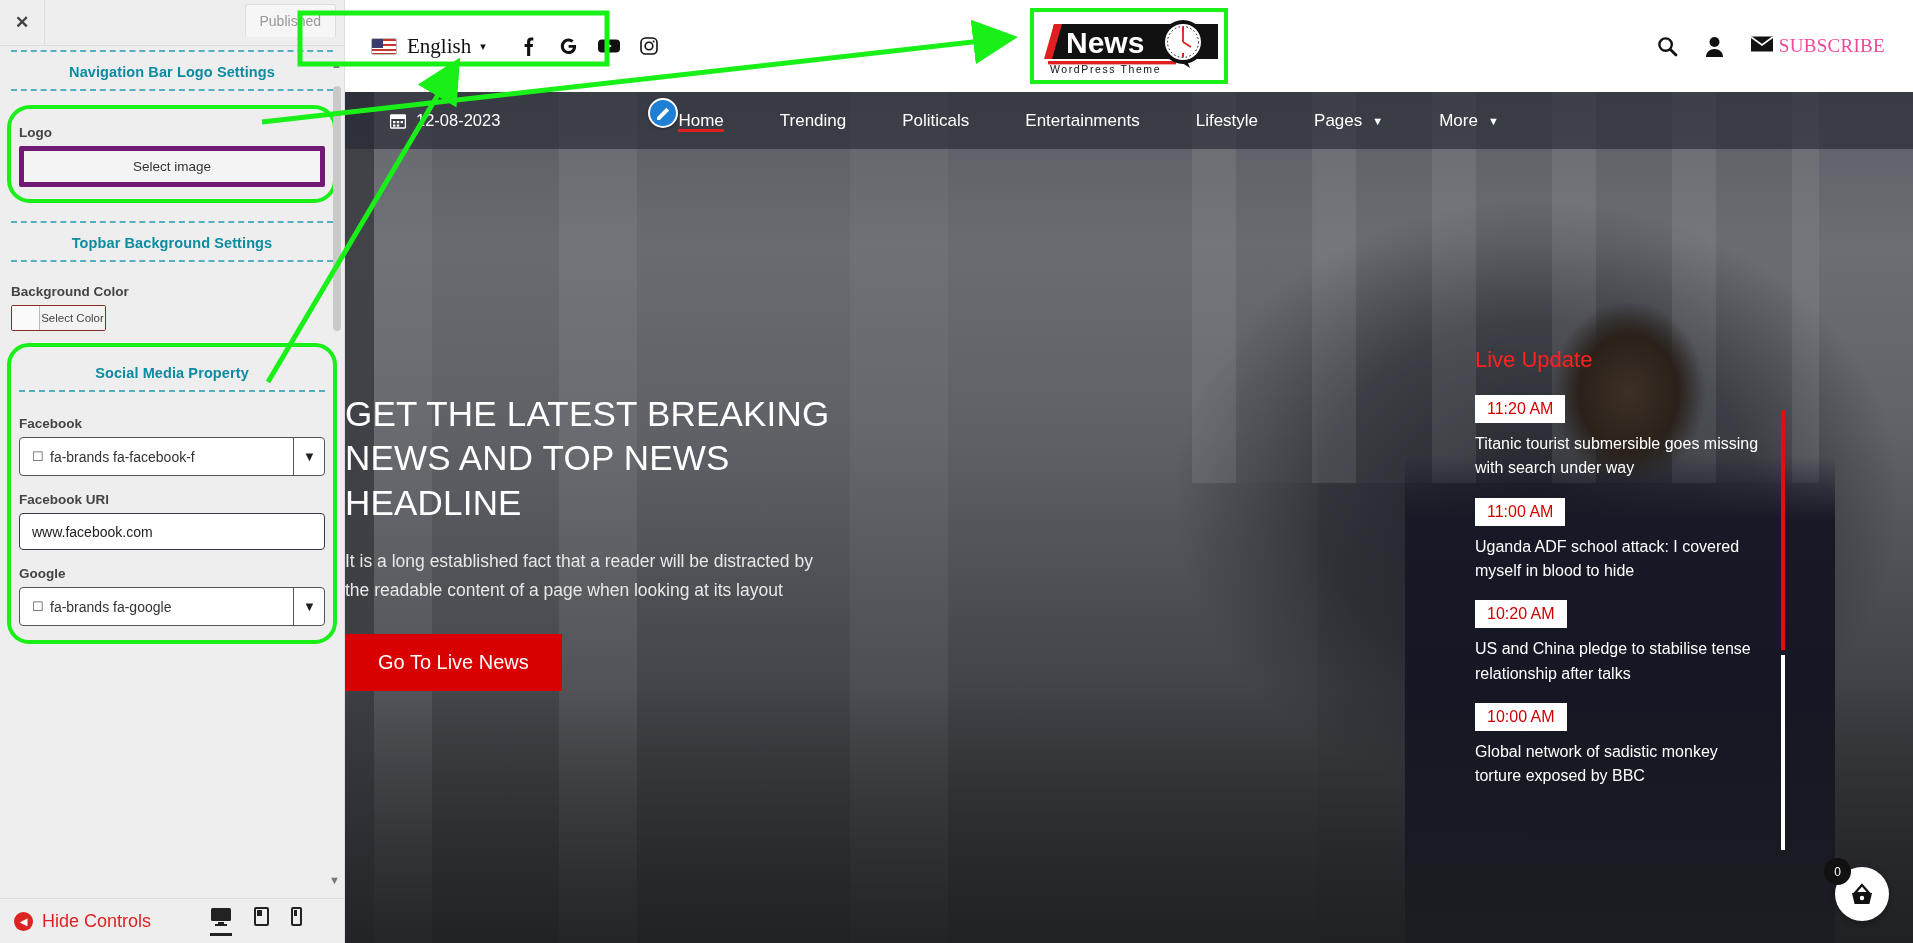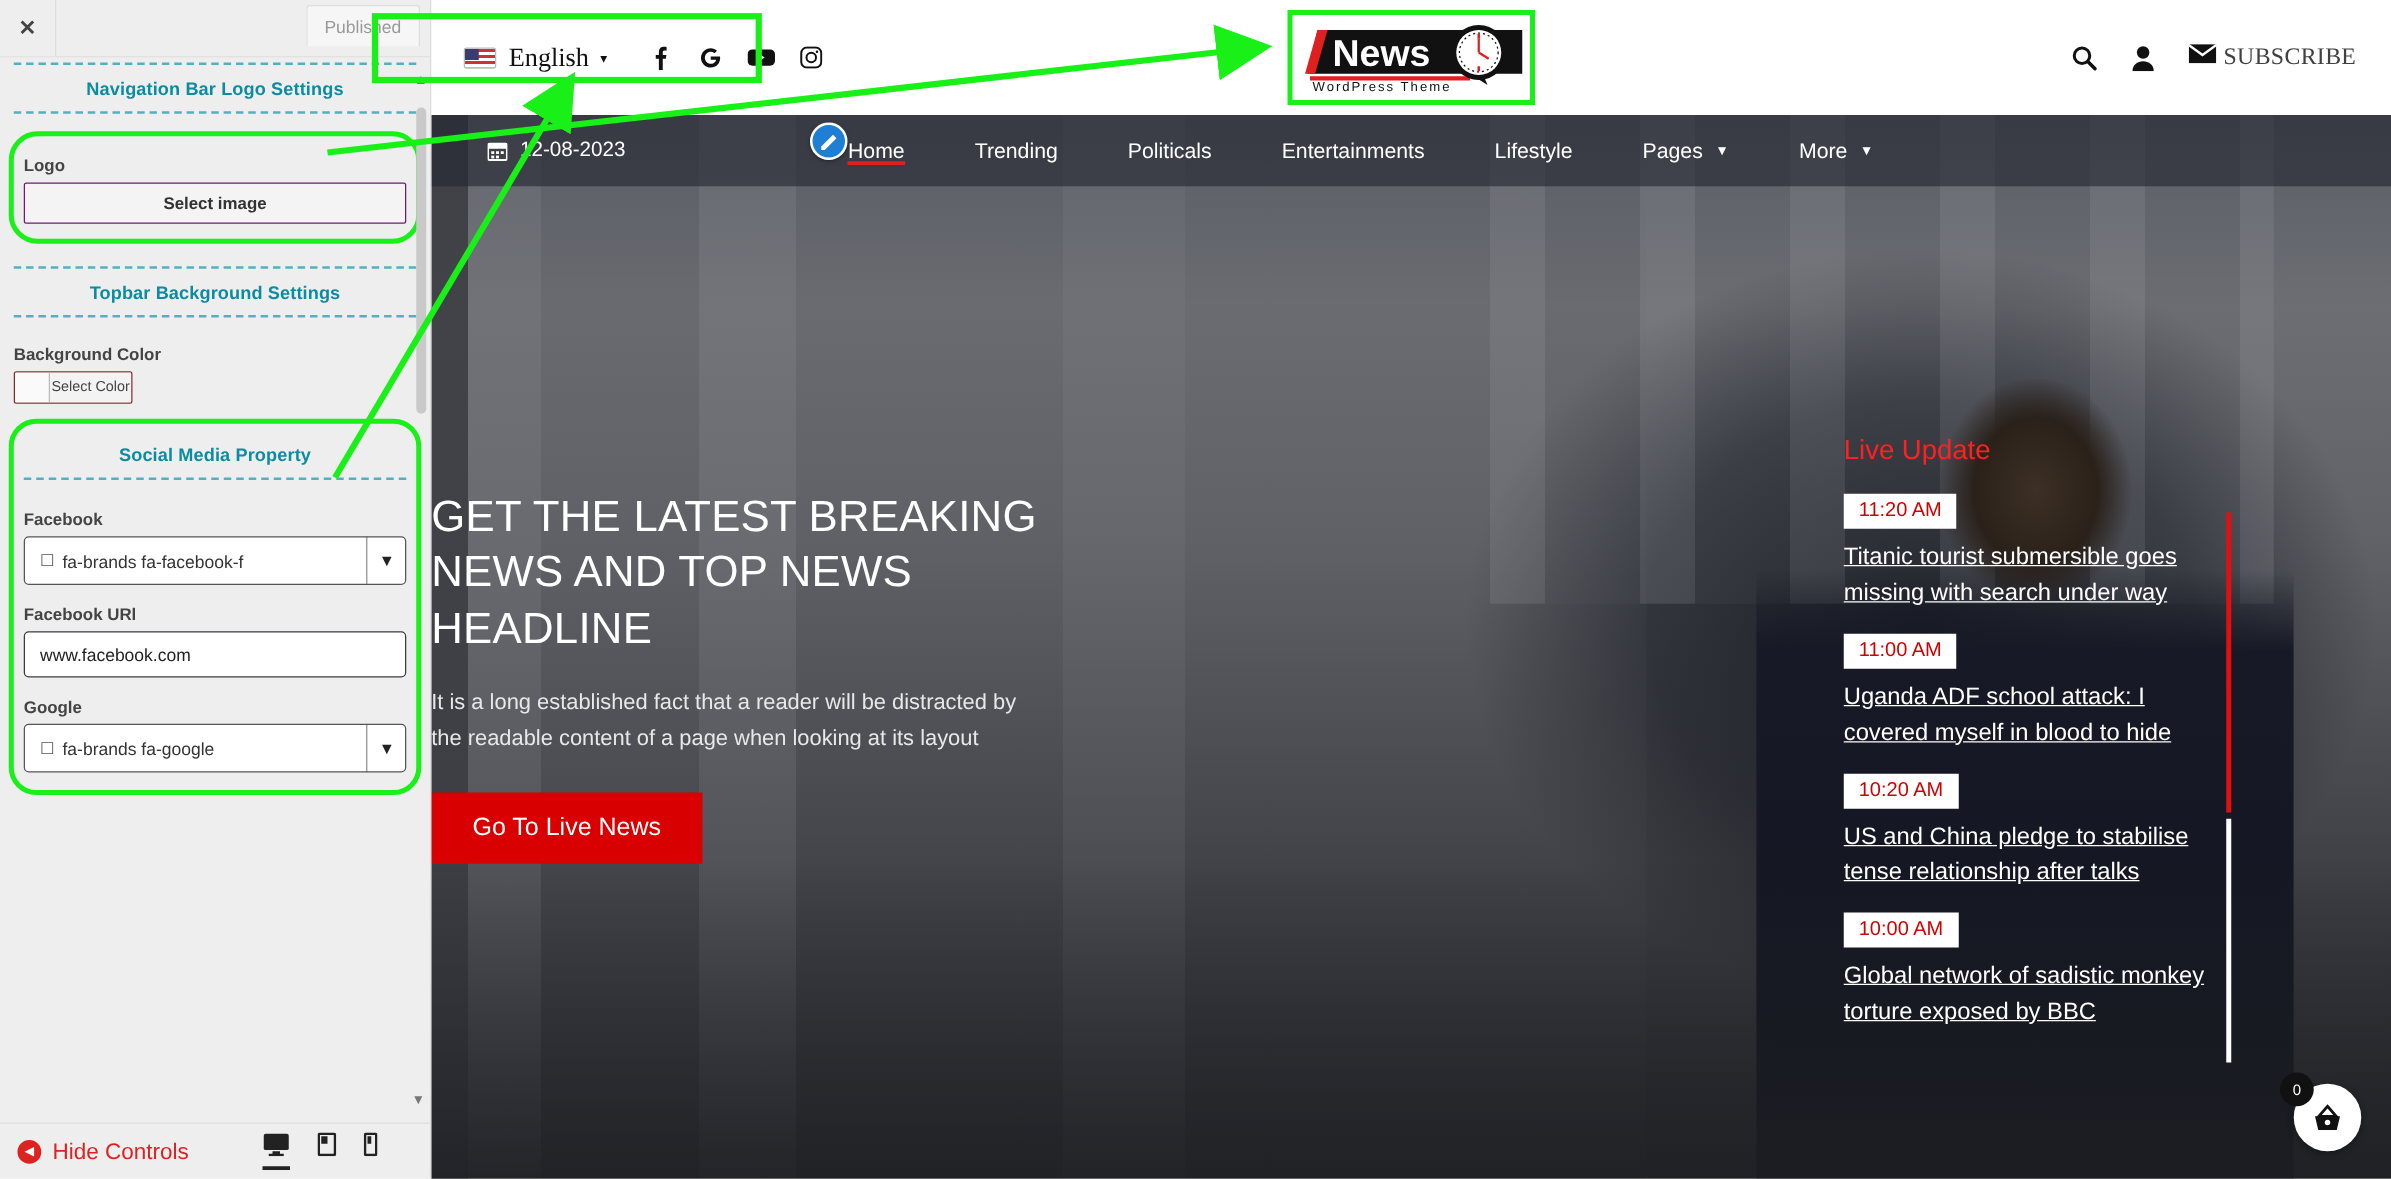--- a/index.html
+++ b/index.html
@@ -64,22 +64,22 @@
     opacity: .85;
   }
   .sec-block { padding: 4px 0 4px 0; }
 
   .field-label {
     font-size: 13.5px; font-weight: bold; color: #444;
     margin: 10px 0 6px 0;
   }
   .btn-select-image {
     width: 100%; padding: 8px 0; text-align: center;
-    border: 1px solid #701a75; background: #f4f4f4; cursor: pointer;
-    font-size: 13.5px; color: #333; border-radius: 2px; font-weight: bold;
+    border: 5px solid #701a75; background: #f4f4f4; cursor: pointer;
+    font-size: 13.5px; color: #333; border-radius: 2px;
   }
   .color-row { display: flex; align-items: stretch; border: 1px solid #8a2a2a;
     width: 95px; height: 26px; border-radius: 2px; overflow: hidden; }
   .color-swatch { width: 28px; background: #fafafa; border-right: 1px solid #bbb; }
   .color-btn { flex: 1; font-size: 11.5px; color: #444; display: flex;
     align-items: center; justify-content: center; background: #f3f3f3; cursor: pointer; }
 
   .sel-wrap { position: relative; width: 100%; }
   .sel-box {
     width: 100%; height: 39px; background: #fff; border: 1px solid #555;
@@ -146,21 +146,21 @@
   .soc { width: 22px; height: 22px; display:flex; align-items:center; justify-content:center; color:#111; cursor:pointer; }
 
   .logo-box { position: absolute; left: 50%; transform: translateX(-50%);
     display:flex; align-items:center; justify-content:center; }
   .logo-inner { width: 178px; height: 56px; position: relative; }
 
   .hdr-right { position: absolute; right: 28px; display:flex; align-items:center; gap: 27px; }
   .hdr-icon { cursor:pointer; color: #111; display:flex; align-items:center; }
   .subscribe {
     display: flex; align-items: flex-start; gap: 6px; cursor: pointer;
-    font-family: "Liberation Serif", serif; font-size: 19px; color: #404040;
+    font-family: "Liberation Serif", serif; font-size: 19px; color: #ec4899;
     letter-spacing: .3px;
   }
 
   
   .hero {
     position: relative; height: 851px; overflow: hidden;
     background: linear-gradient(180deg,#5d6068 0%, #74767c 22%, #6e7076 48%, #4a4b50 75%, #3c3d41 100%);
   }
   .hero-photo {
     position:absolute; inset:0;
@@ -232,21 +232,21 @@
   .live-panel {
     position: absolute; right: 148px; top: 255px; width: 290px; z-index: 9;
   }
   .live-title { color: #ff2020; font-size: 22px; margin-bottom: 22px; }
   .live-item { margin-bottom: 6px; }
   .live-time {
     display: inline-block; background: #fff; color: #d10000;
     font-size: 16px; padding: 5px 12px; margin-bottom: 9px;
   }
   .live-head {
-    color: #fff; font-size: 19px; line-height: 1.52; margin-bottom: 17px; text-decoration: underline;
+    color: #fff; font-size: 16px; line-height: 1.52; margin-bottom: 17px;
   }
   .live-scroll {
     position: absolute; right: 128px; top: 318px; width: 4px; height: 440px; z-index: 9;
   }
   .live-scroll .thumb-red { position:absolute; top:0; width:4px; height: 240px; background: #e01010; }
   .live-scroll .thumb-white { position:absolute; top: 245px; width:4px; height: 195px; background: #fff; }
 
   .cart-fab {
     position: absolute; right: 24px; bottom: 22px; width: 54px; height: 54px;
     border-radius: 50%; background: #fff; display:flex; align-items:center; justify-content:center;

